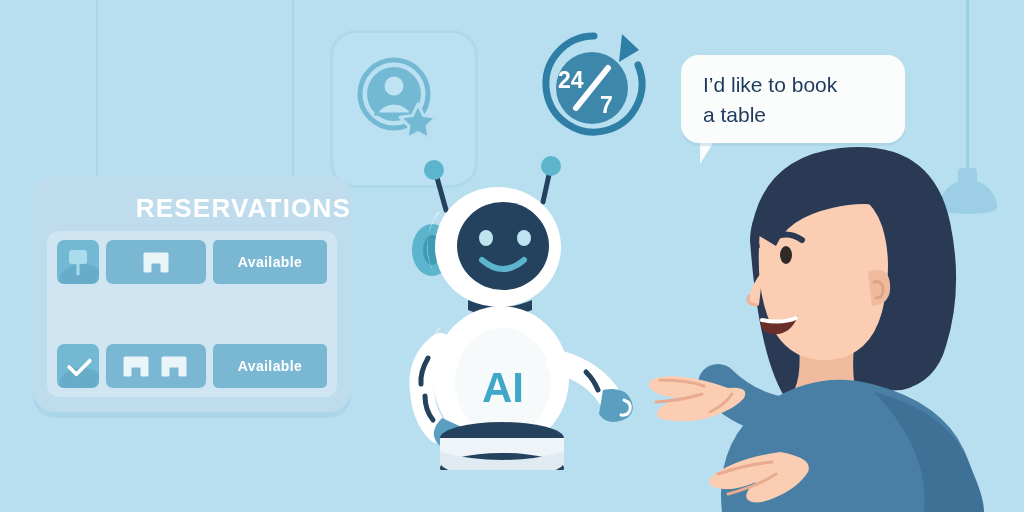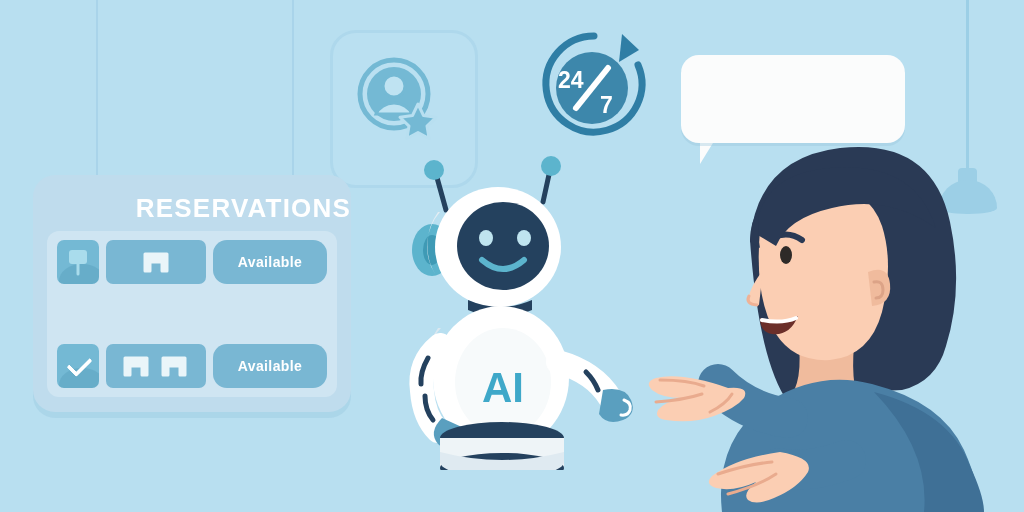--- a/index.html
+++ b/index.html
@@ -62,21 +62,21 @@
     position:absolute;left:11px;top:13px;width:19px;height:10px;
     border-left:4px solid #ffffff;border-bottom:4px solid #ffffff;
     transform:rotate(-45deg);border-radius:2px;
   }
   .pin-glyph{position:absolute;left:9px;top:8px;}
   .cell-tables{
     width:100px;height:44px;background:#79b7d3;border-radius:7px;
     position:relative;flex:0 0 auto;
   }
   .cell-status{
-    flex:1 1 auto;height:44px;background:#79b7d3;border-radius:14px;
+    flex:1 1 auto;height:44px;background:#79b7d3;border-radius:5px;
     display:flex;align-items:center;justify-content:center;
   }
   .cell-status span{
     color:#ffffff;font-size:14px;font-weight:700;letter-spacing:.4px;
     font-family:"Liberation Sans", sans-serif;
   }
   .tbl{position:absolute;top:11px;}
 
   
   .robot{position:absolute;left:398px;top:150px;width:250px;height:320px;}
@@ -221,20 +221,22 @@
     <ellipse cx="104" cy="288" rx="62" ry="16" fill="#24415e"></ellipse>
     <rect x="42" y="288" width="124" height="30" fill="#eef4f7"></rect>
     <path d="M42 288 v30 a62 16 0 0 0 124 0 v-30 z" fill="#eef4f7"></path>
     <ellipse cx="104" cy="318" rx="62" ry="15" fill="#24415e"></ellipse>
     <path d="M42 302 q62 16 124 0 v10 a62 16 0 0 1 -124 0 z" fill="#dfeaf1"></path>
   </svg>
 
   <div class="bubble-tail"></div>
   <div class="bubble">
     <div class="bubble-text">
+      <div>I’d like to book</div>
+      <div>a table</div>
     </div>
   </div>
 
   <svg class="woman" viewBox="0 0 424 382">
 
     <path d="M150 110 q8 -82 90 -92 q92 -10 110 74 q14 66 -4 124 q-10 36 -44 44 l-118 6 q-26 -44 -34 -156 z" fill="#2a3a55"></path>
 
     <path d="M198 208 q6 44 -10 62 l76 18 q-14 -30 -10 -72 z" fill="#f0bb9d"></path>
 
     <path d="M168 272 q50 -32 104 -18 q70 18 92 66 q16 36 16 62 v0 h-258 q-8 -72 46 -110 z" fill="#4a7fa5"></path>

